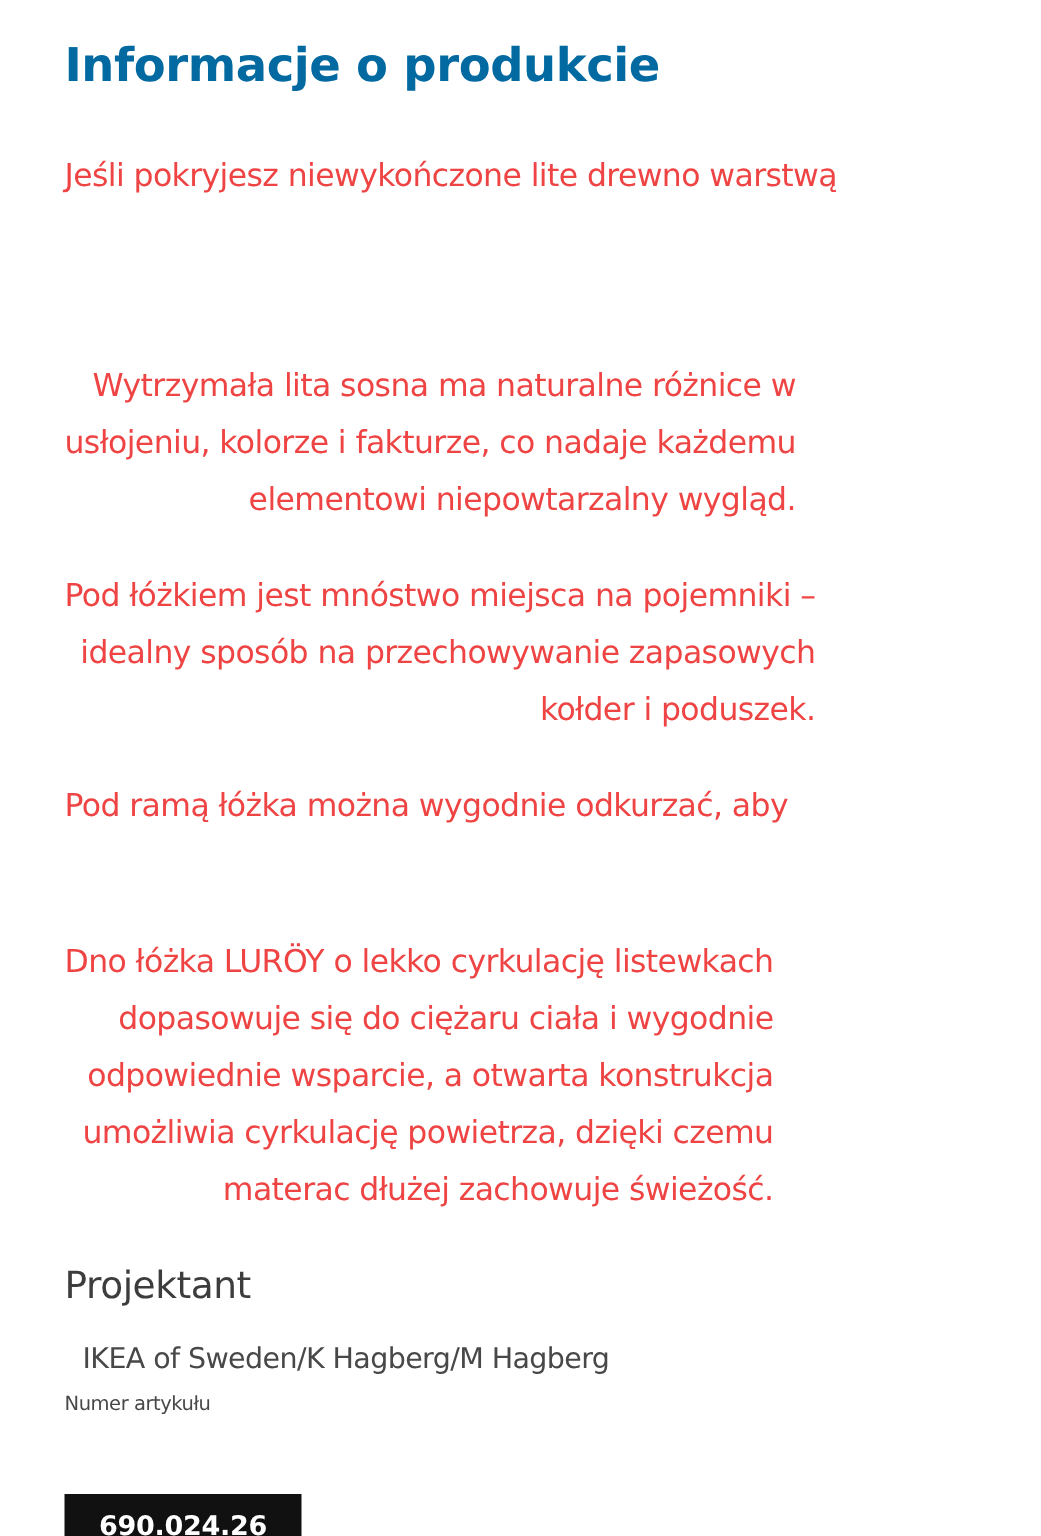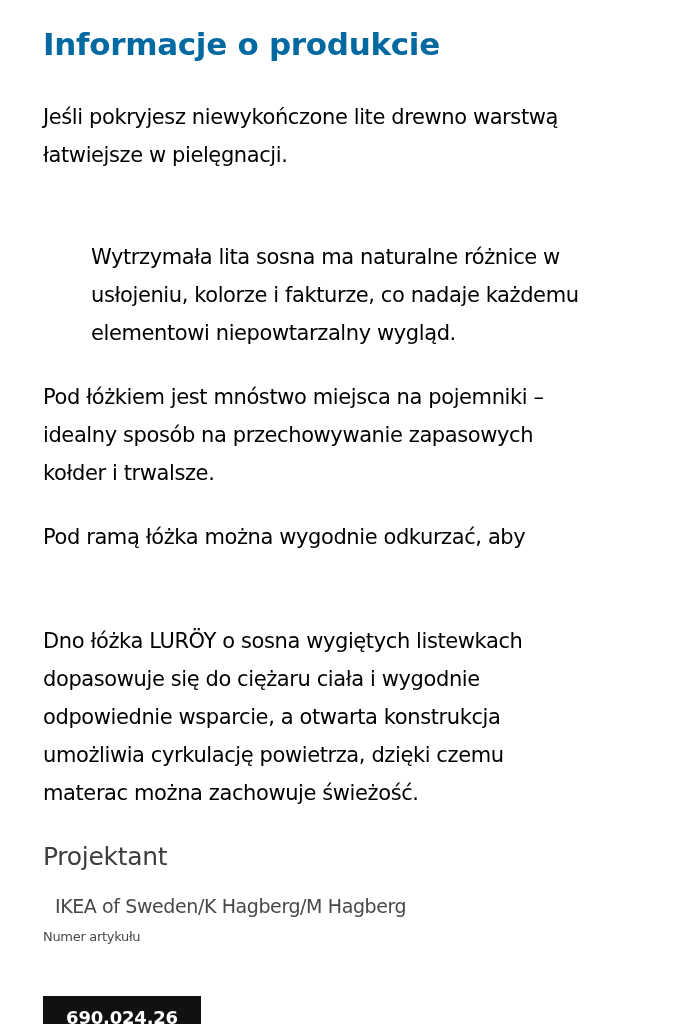--- a/index.html
+++ b/index.html
@@ -32,22 +32,23 @@
       letter-spacing: -0.3px;
       line-height: 48px;
       white-space: nowrap;
     }
     .para {
       position: absolute;
       left: 0;
       margin: 0;
       font-size: 21px;
       line-height: 38px;
-      color: #000000;
+      color: #ef4444;
       letter-spacing: -0.4px;
+      text-align: right;
     }
     .para .line {
       display: block;
       white-space: nowrap;
     }
     .designer-label {
       position: absolute;
       left: 0;
       top: 838px;
       margin: 0;
@@ -94,45 +95,44 @@
     }
   </style>
 </head>
 <body>
 
 <div class="section">
   <h2 class="title">Informacje o produkcie</h2>
 
   <p class="para" style="top:98px;">
     <span class="line">Jeśli pokryjesz niewykończone lite drewno warstwą</span>
-    <span class="line">łatwiejsze w pielęgnacji.</span>
   </p>
 
-  <p class="para" style="top:238px;margin-left:48px;">
+  <p class="para" style="top:238px;">
     <span class="line">Wytrzymała lita sosna ma naturalne różnice w</span>
     <span class="line">usłojeniu, kolorze i fakturze, co nadaje każdemu</span>
     <span class="line">elementowi niepowtarzalny wygląd.</span>
   </p>
 
   <p class="para" style="top:378px;">
     <span class="line">Pod łóżkiem jest mnóstwo miejsca na pojemniki –</span>
     <span class="line">idealny sposób na przechowywanie zapasowych</span>
-    <span class="line">kołder i trwalsze.</span>
+    <span class="line">kołder i poduszek.</span>
   </p>
 
   <p class="para" style="top:518px;">
     <span class="line">Pod ramą łóżka można wygodnie odkurzać, aby</span>
   </p>
 
   <p class="para" style="top:622px;">
-    <span class="line">Dno łóżka LURÖY o sosna wygiętych listewkach</span>
+    <span class="line">Dno łóżka LURÖY o lekko cyrkulację listewkach</span>
     <span class="line">dopasowuje się do ciężaru ciała i wygodnie</span>
     <span class="line">odpowiednie wsparcie, a otwarta konstrukcja</span>
     <span class="line">umożliwia cyrkulację powietrza, dzięki czemu</span>
-    <span class="line">materac można zachowuje świeżość.</span>
+    <span class="line">materac dłużej zachowuje świeżość.</span>
   </p>
 
   <div class="designer-label">Projektant</div>
   <div class="designer-value">IKEA of Sweden/K Hagberg/M Hagberg</div>
 
   <div class="article-label">Numer artykułu</div>
   <div class="article-number">690.024.26</div>
 </div>
 
 </body></html>

